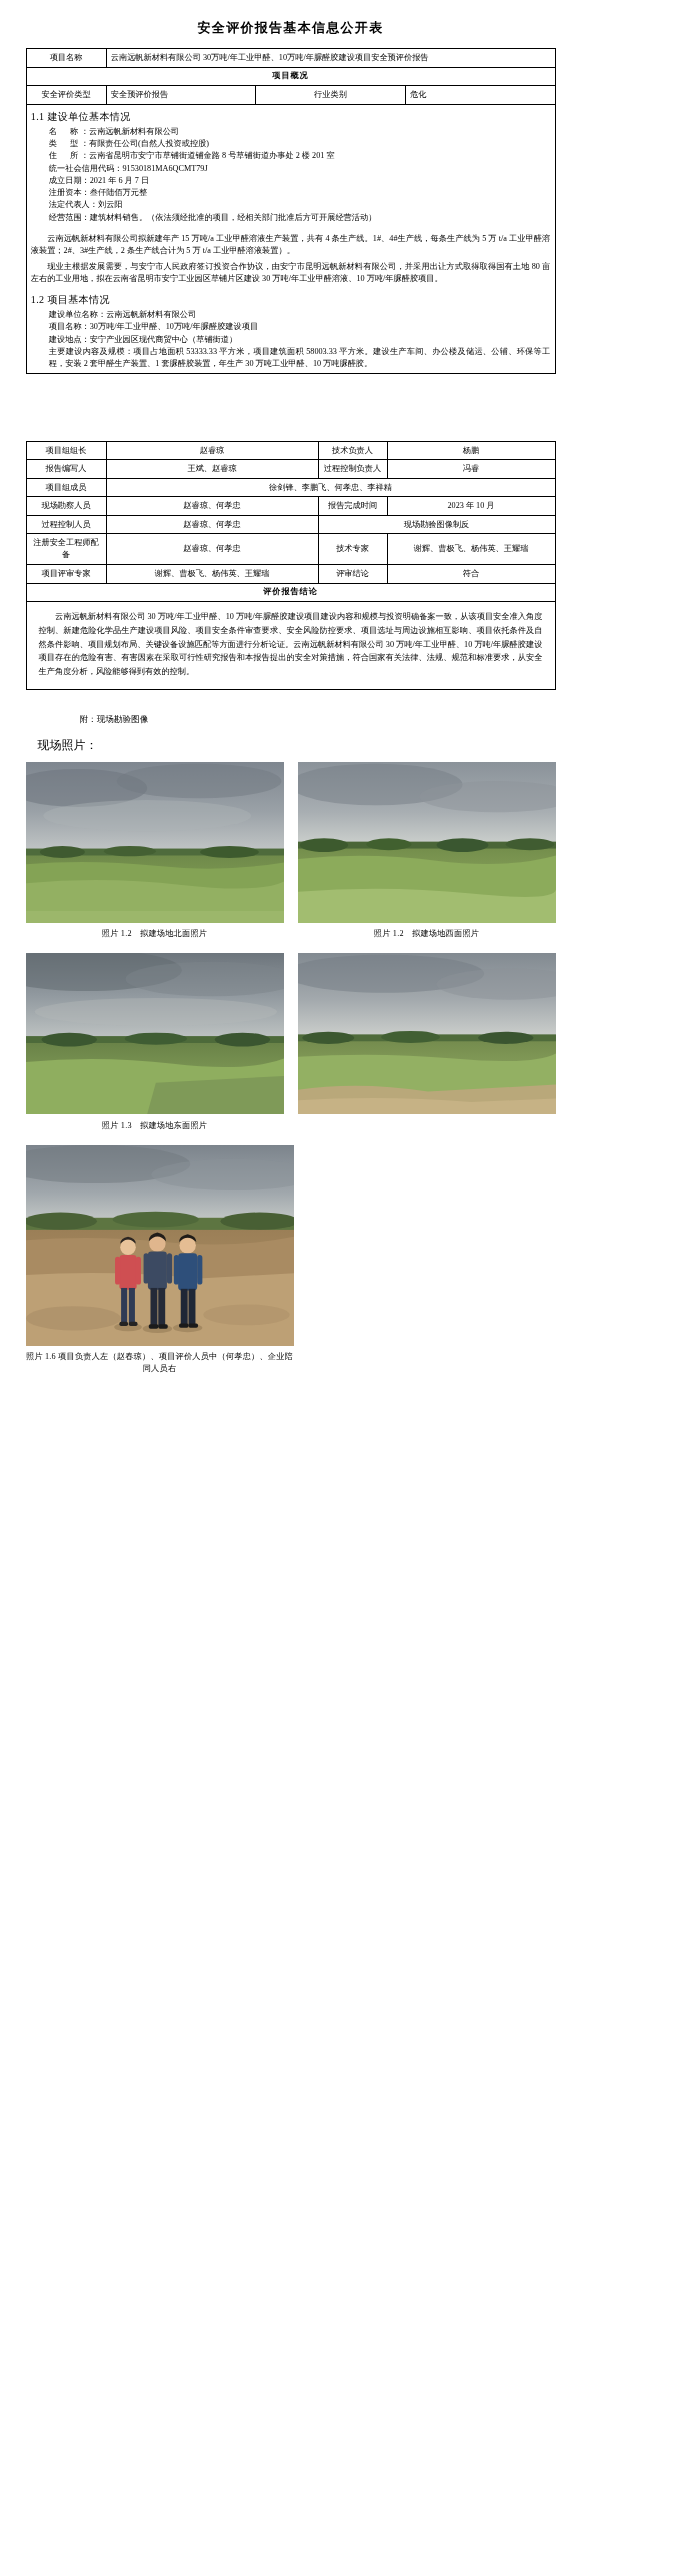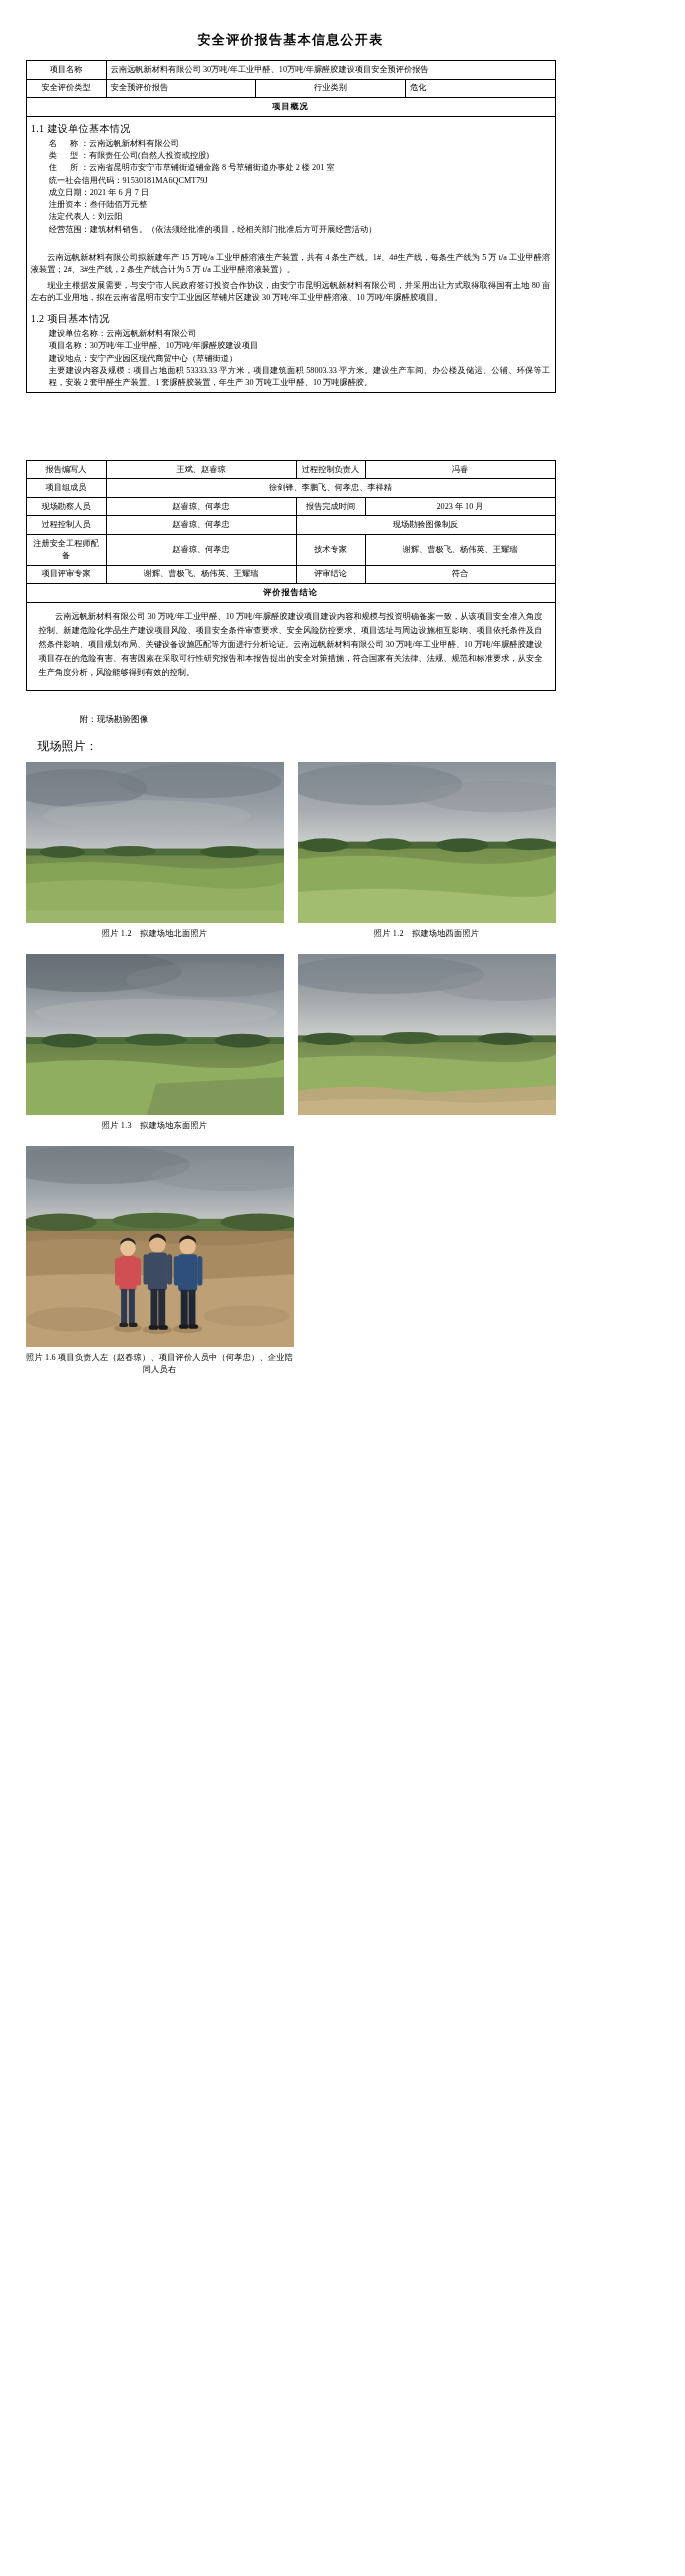--- a/index.html
+++ b/index.html
@@ -11,21 +11,21 @@
   body {
     width: 685px;
     min-height: 2576px;
     font-family: "Liberation Serif", "DejaVu Serif", serif;
     color: #000000;
     font-size: 8.2px;
     line-height: 1.45;
   }
   .page {
     width: 581px;
-    padding: 12px;
+    padding: 0;
     position: relative;
   }
   .doc-title {
     text-align: center;
     font-family: "Liberation Serif", "DejaVu Serif", serif;
     font-weight: bold;
     font-size: 13px;
     letter-spacing: 1.3px;
     padding: 19px 0 10.4px 0;
   }
@@ -129,61 +129,67 @@
 
   <div class="doc-title">安全评价报告基本信息公开表</div>
 
   <table class="main">
     <tbody>
       <tr>
         <td class="lbl">项目名称</td>
         <td colspan="3">云南远帆新材料有限公司 30万吨/年工业甲醛、10万吨/年脲醛胶建设项目安全预评价报告</td>
       </tr>
       <tr>
+        <td colspan="4" class="sect-head">项目概况</td>
+      </tr>
+      <tr>
         <td class="lbl">安全评价类型</td>
         <td style="width:212px">安全预评价报告</td>
         <td class="lbl-w">行业类别</td>
         <td>危化</td>
-      </tr>
-      <tr>
-        <td colspan="4" class="sect-head">项目概况</td>
       </tr>
       <tr>
         <td colspan="4" class="body-cell">
 
           <p class="h2">1.1 建设单位基本情况</p>
 
           <p class="kv"><span class="k">名　称</span>：<span>云南远帆新材料有限公司</span></p>
           <p class="kv"><span class="k">类　型</span>：<span>有限责任公司(自然人投资或控股)</span></p>
           <p class="kv"><span class="k">住　所</span>：<span>云南省昆明市安宁市草铺街道铺金路 8 号草铺街道办事处 2 楼 201 室</span></p>
           <p class="kv"><span>统一社会信用代码</span>：<span>91530181MA6QCMT79J</span></p>
           <p class="kv"><span>成立日期</span>：<span>2021 年 6 月 7 日</span></p>
           <p class="kv"><span>注册资本</span>：<span>叁仟陆佰万元整</span></p>
           <p class="kv"><span>法定代表人</span>：<span>刘云阳</span></p>
           <p class="kv"><span>经营范围</span>：<span>建筑材料销售。（依法须经批准的项目，经相关部门批准后方可开展经营活动）</span></p>
 
-          <p class="ind1" style="margin-top:16px">云南远帆新材料有限公司拟新建年产 15 万吨/a 工业甲醛溶液生产装置，共有 4 条生产线。1#、4#生产线，每条生产线为 5 万 t/a 工业甲醛溶液装置；2#、3#生产线，2 条生产线合计为 5 万 t/a 工业甲醛溶液装置）。</p>
+          <p class="ind1" style="margin-top:9px">云南远帆新材料有限公司拟新建年产 15 万吨/a 工业甲醛溶液生产装置，共有 4 条生产线。1#、4#生产线，每条生产线为 5 万 t/a 工业甲醛溶液装置；2#、3#生产线，2 条生产线合计为 5 万 t/a 工业甲醛溶液装置）。</p>
           <p class="ind1" style="margin-top:3px">现业主根据发展需要，与安宁市人民政府签订投资合作协议，由安宁市昆明远帆新材料有限公司，并采用出让方式取得取得国有土地 80 亩左右的工业用地，拟在云南省昆明市安宁工业园区草铺片区建设 30 万吨/年工业甲醛溶液、10 万吨/年脲醛胶项目。</p>
 
           <p class="h2" style="margin-top:7px">1.2 项目基本情况</p>
 
           <p class="kv"><span>建设单位名称</span>：<span>云南远帆新材料有限公司</span></p>
           <p class="kv"><span>项目名称</span>：<span>30万吨/年工业甲醛、10万吨/年脲醛胶建设项目</span></p>
           <p class="kv"><span>建设地点</span>：<span>安宁产业园区现代商贸中心（草铺街道）</span></p>
           <p class="kv"><span>主要建设内容及规模</span>：<span>项目占地面积 53333.33 平方米，项目建筑面积 58003.33 平方米。建设生产车间、办公楼及储运、公辅、环保等工程，安装 2 套甲醛生产装置、1 套脲醛胶装置，年生产 30 万吨工业甲醛、10 万吨脲醛胶。</span></p>
 
         </td>
       </tr>
     </tbody>
   </table>
 
   <div class="gap"></div>
 
   <table class="main">
     <tbody>
+      <tr>
+        <td class="lbl center">项目组组长</td>
+        <td class="center" style="width:212px">赵睿琼</td>
+        <td class="lbl-w">技术负责人</td>
+        <td class="center">杨鹏</td>
+      </tr>
       <tr>
         <td class="lbl center">报告编写人</td>
         <td class="center">王斌、赵睿琼</td>
         <td class="lbl-w">过程控制负责人</td>
         <td class="center">冯睿</td>
       </tr>
       <tr>
         <td class="lbl center">项目组成员</td>
         <td colspan="3" class="center">徐剑锋、李鹏飞、何孝忠、李祥精</td>
       </tr>

